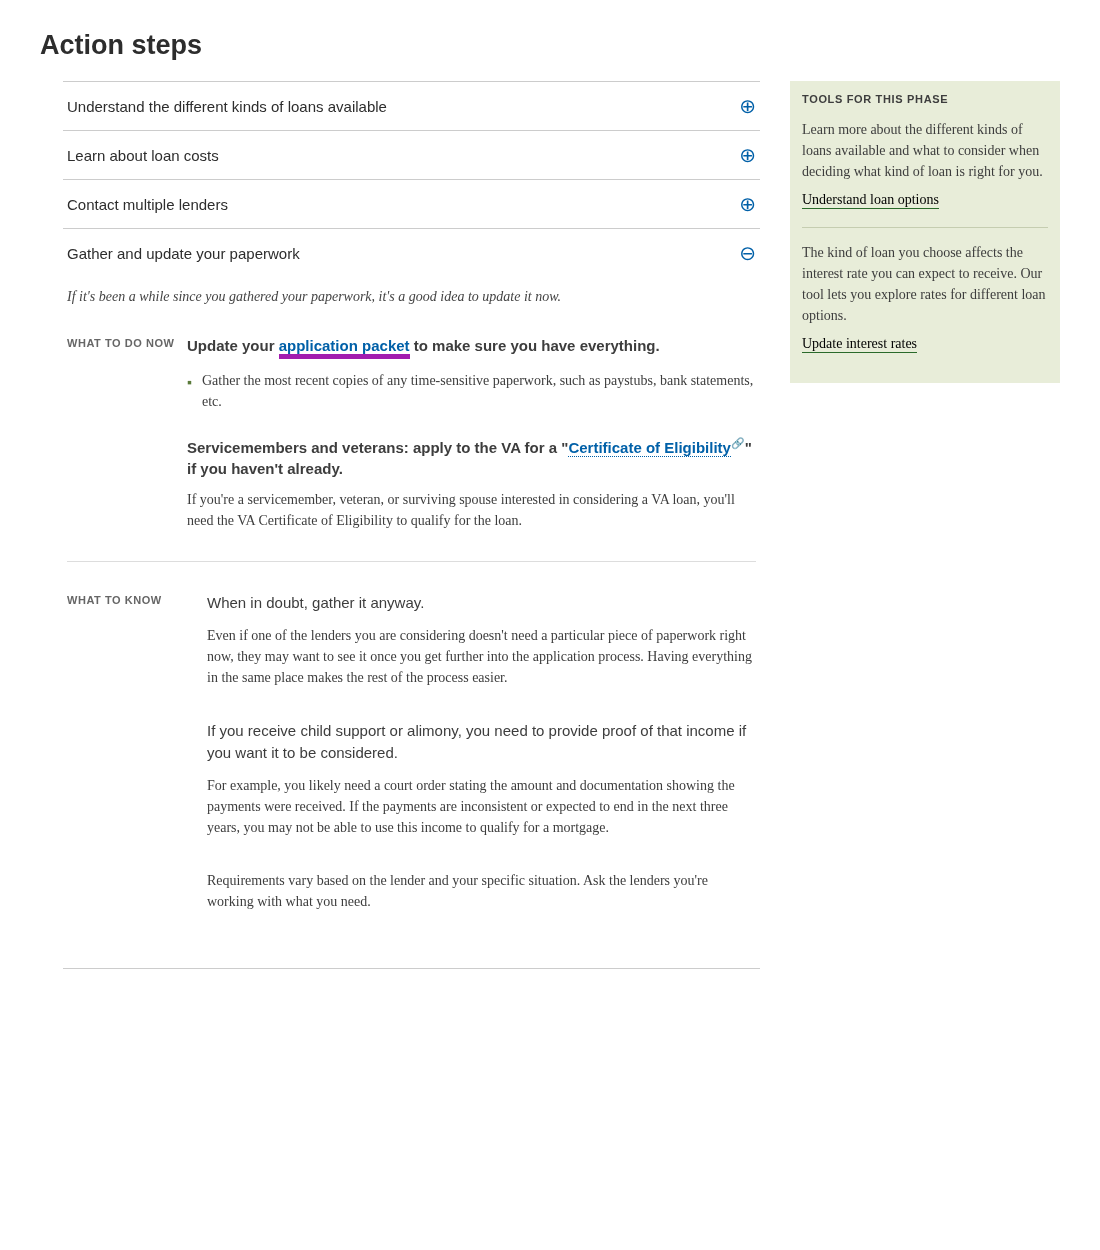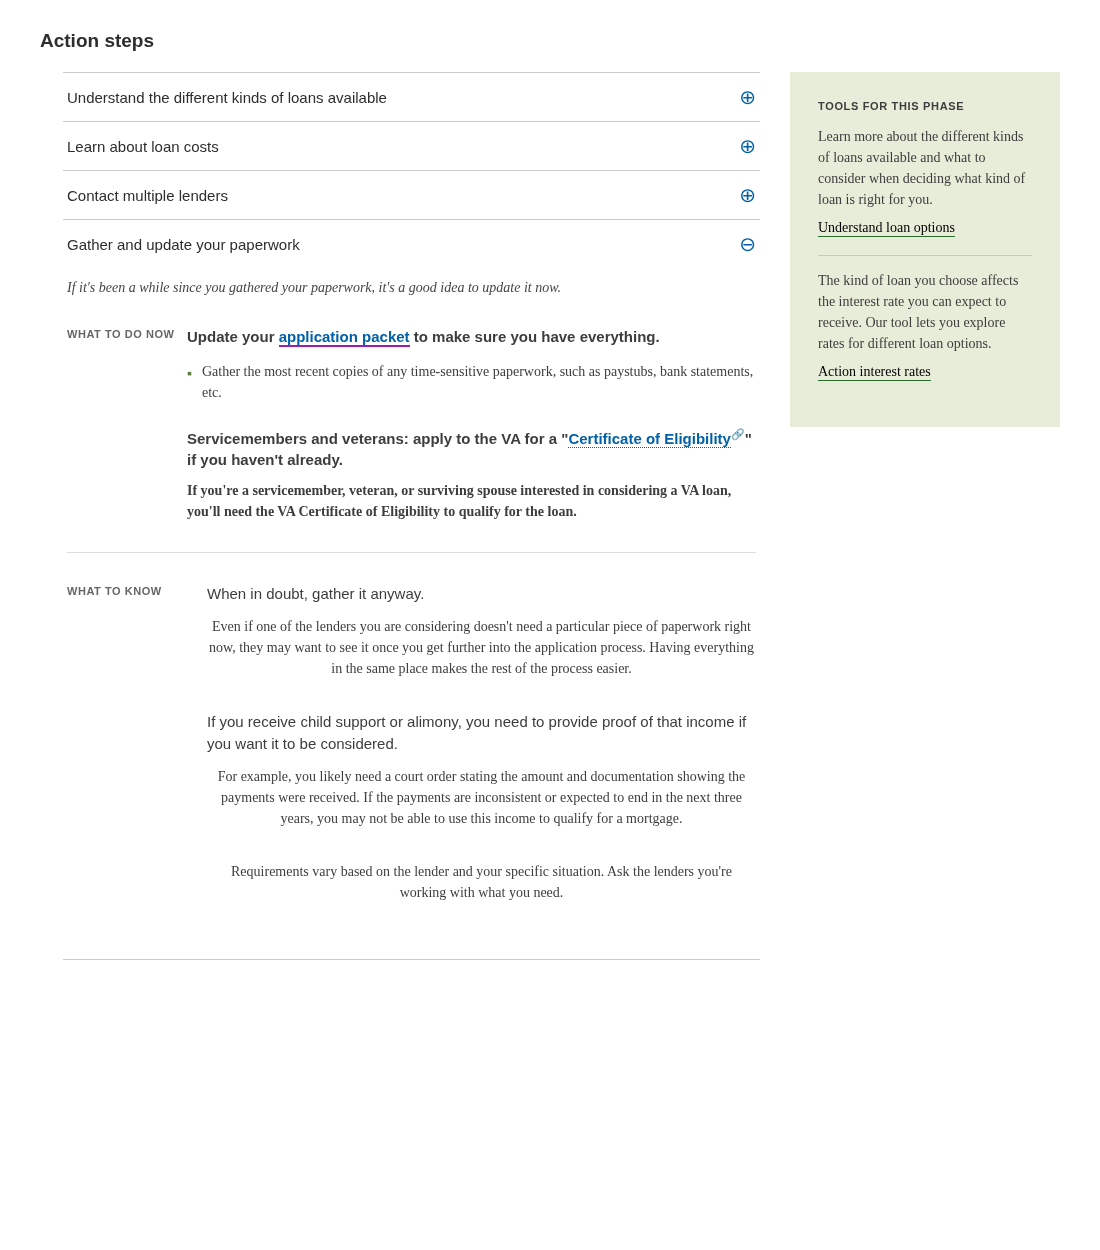--- a/index.html
+++ b/index.html
@@ -4,40 +4,40 @@
   <style>
     * { box-sizing: border-box; margin: 0; padding: 0; }
     body {
       font-family: Georgia, 'Times New Roman', serif;
       font-size: 15px;
       color: #2d2d2d;
       background: #fff;
       padding: 30px 40px;
     }
     .page-title {
-      font-size: 19px;
+      font-size: 27px;
       font-weight: bold;
       margin-bottom: 20px;
       font-family: Arial, sans-serif;
     }
     .layout {
       display: flex;
       gap: 30px;
       align-items: flex-start;
     }
     .main-content {
       flex: 1;
       min-width: 0;
       margin-left: 23px;
     }
     .sidebar {
       width: 270px;
       flex-shrink: 0;
       background: #e8edd9;
-      padding: 28px;
+      padding: 12px;
     }
     
     .accordion-item {
       border-top: 1px solid #ccc;
     }
     .accordion-item:last-child {
       border-bottom: 1px solid #ccc;
     }
     .accordion-header {
       display: flex;
@@ -91,21 +91,21 @@
       font-family: Arial, sans-serif;
       font-size: 15px;
       font-weight: bold;
       margin-bottom: 14px;
       line-height: 1.4;
     }
     .what-to-do-heading a,
     .link-blue {
       color: #0060a8;
       text-decoration: none;
-      border-bottom: 2px solid #a21caf;
+      border-bottom: 5px solid #a21caf;
     }
     .bullet-list {
       list-style: none;
       padding: 0;
     }
     .bullet-list li {
       display: flex;
       gap: 10px;
       margin-bottom: 14px;
       font-size: 14px;
@@ -136,21 +136,20 @@
     }
     .external-link-icon {
       font-size: 11px;
       vertical-align: super;
       color: #0060a8;
     }
     .va-body {
       font-size: 14px;
       line-height: 1.5;
       color: #3d3d3d;
-      font-weight: bold;
     }
     .what-to-know-block {
       display: flex;
       gap: 20px;
       padding-top: 10px;
     }
     .know-label-col {
       width: 120px;
       flex-shrink: 0;
     }
@@ -164,21 +163,20 @@
       font-family: Arial, sans-serif;
       font-size: 15px;
       font-weight: normal;
       margin-bottom: 10px;
       line-height: 1.5;
     }
     .know-body {
       font-size: 14px;
       line-height: 1.5;
       color: #3d3d3d;
-      text-align: center;
     }
     .divider-line {
       border: none;
       border-top: 1px solid #ddd;
       margin: 20px 0;
     }
     
     .sidebar-title {
       font-family: Arial, sans-serif;
       font-size: 11px;
@@ -307,17 +305,17 @@
       </div>
 
     </div>
 
     <div class="sidebar">
       <div class="sidebar-title">TOOLS FOR THIS PHASE</div>
       <p class="sidebar-text">Learn more about the different kinds of loans available and what to consider when deciding what kind of loan is right for you.</p>
       <a href="#" class="sidebar-link">Understand loan options</a>
       <hr class="sidebar-divider">
       <p class="sidebar-text">The kind of loan you choose affects the interest rate you can expect to receive. Our tool lets you explore rates for different loan options.</p>
-      <a href="#" class="sidebar-link">Action interest rates</a>
+      <a href="#" class="sidebar-link">Update interest rates</a>
     </div>
 
   </div>
 </div>
 
 </body></html>

